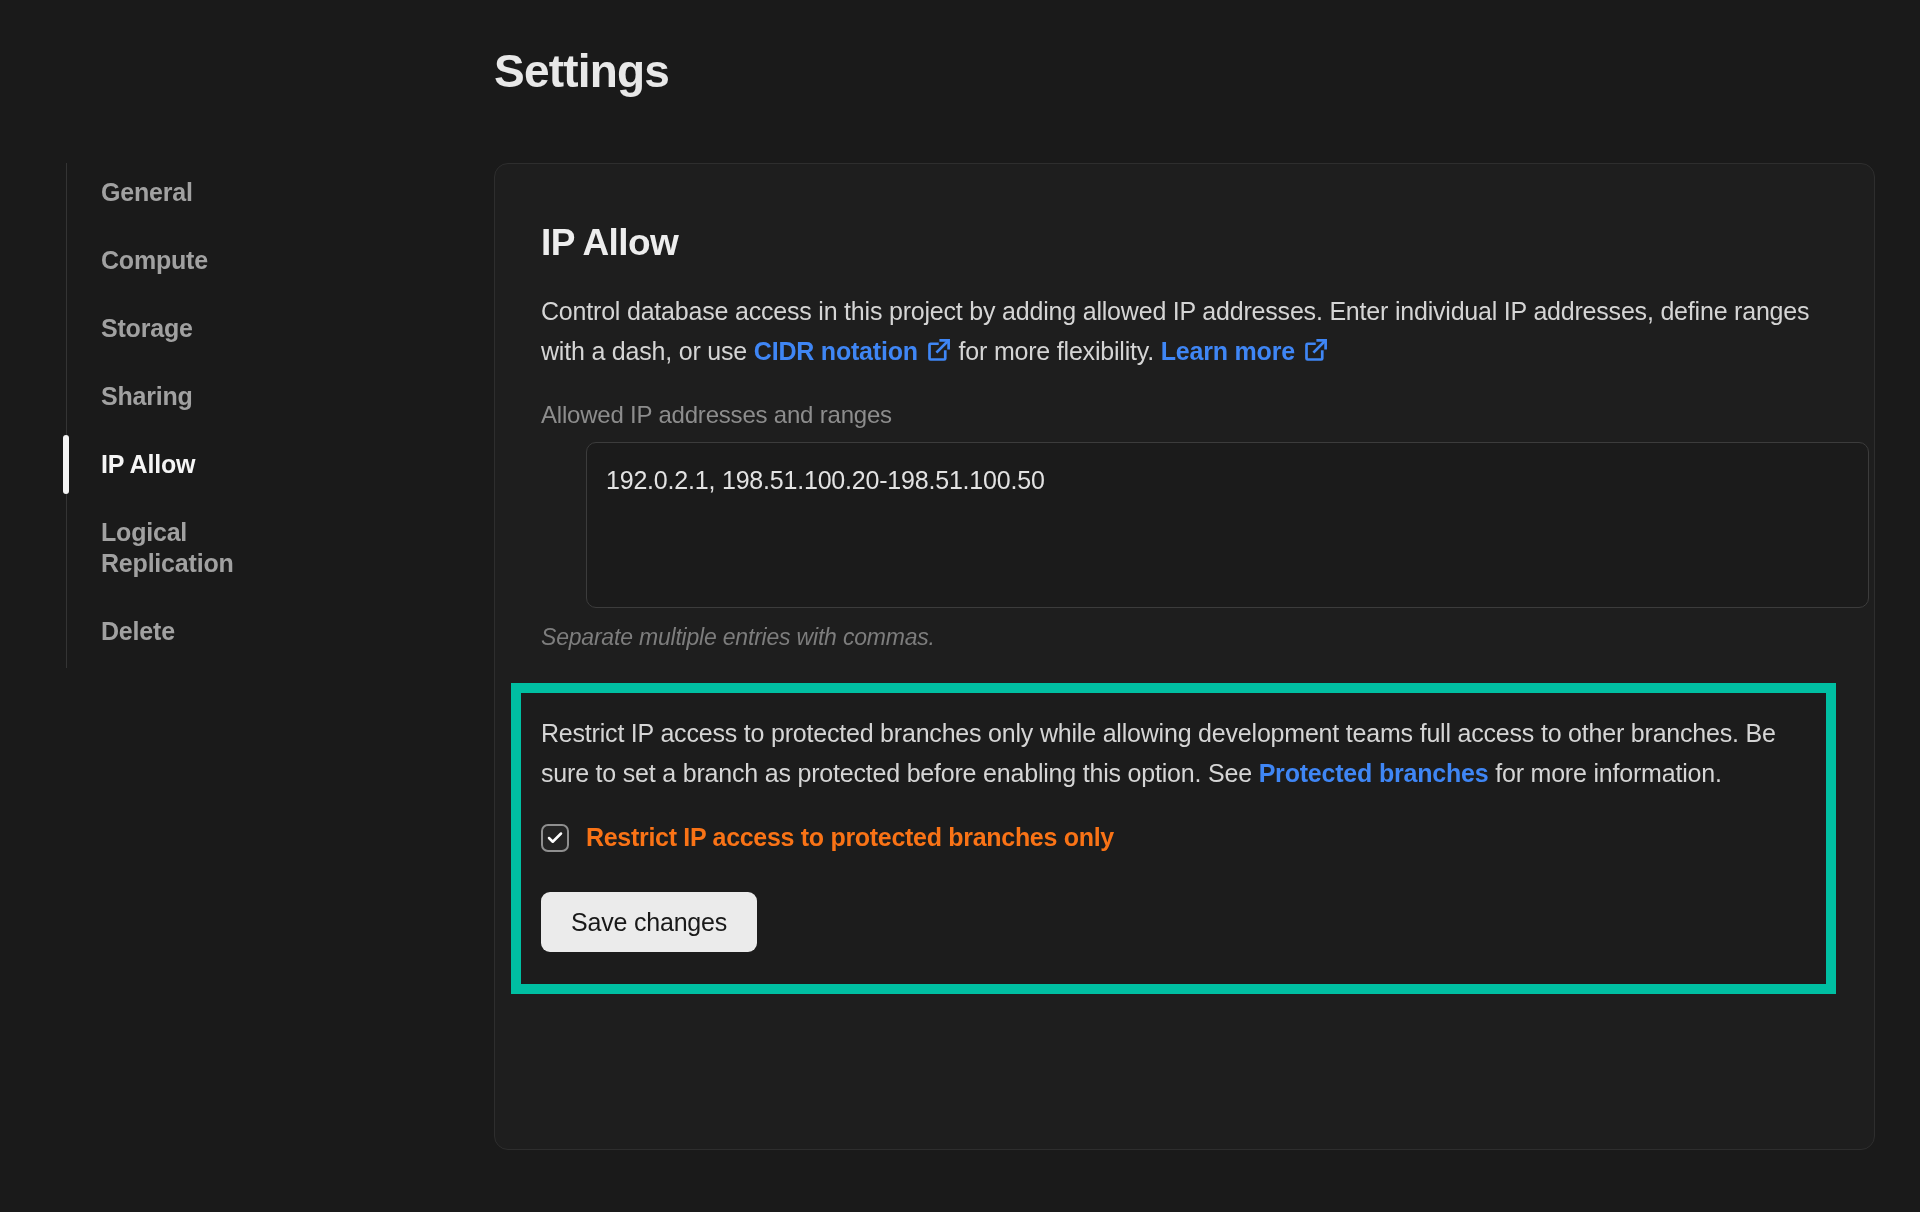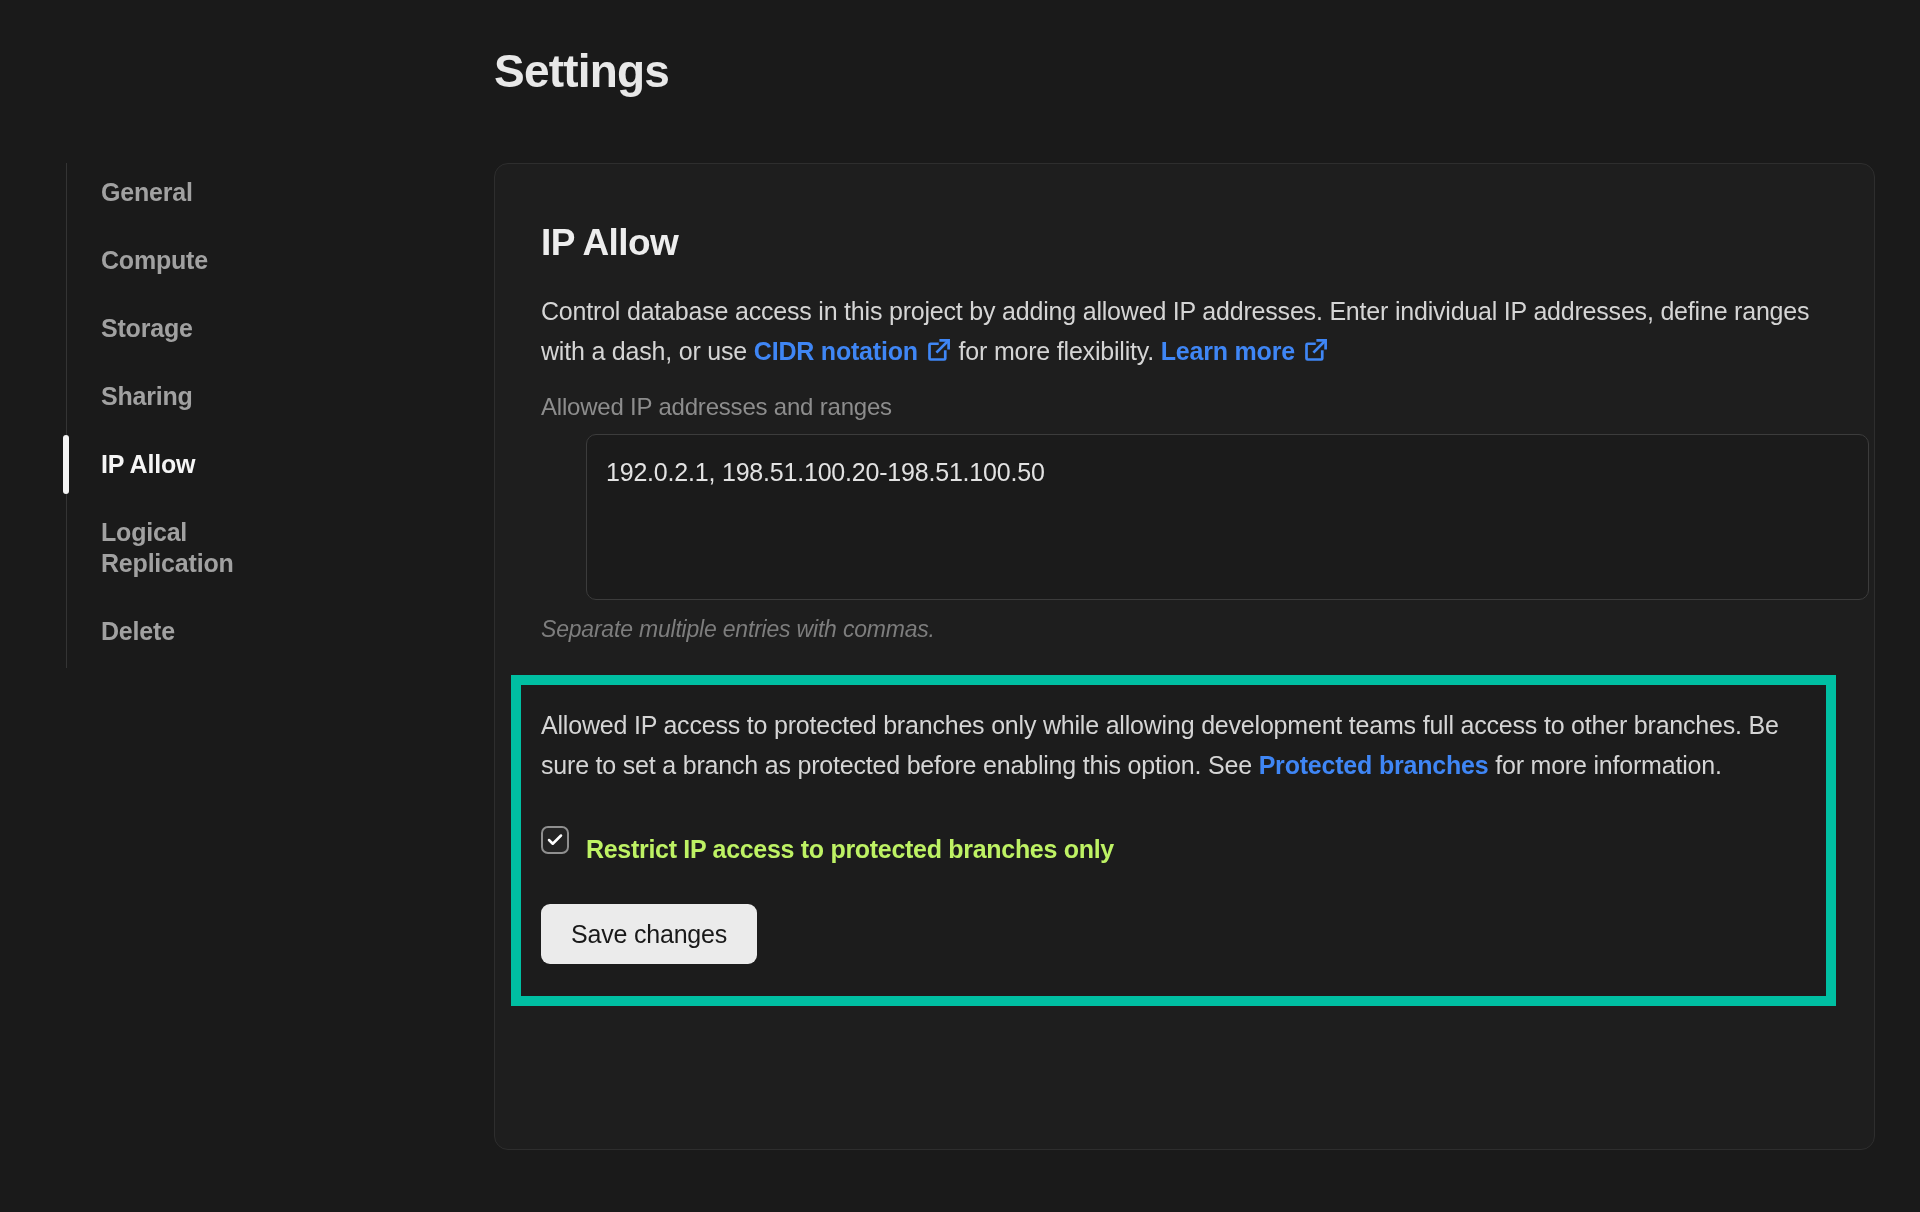--- a/index.html
+++ b/index.html
@@ -54,21 +54,21 @@
     border:1px solid var(--card-border);
     border-radius:14px;
     padding:57px 50px 0 46px;
   }
   .section-heading{
     font-size:37px;font-weight:700;color:var(--text-bright);
     letter-spacing:-0.6px;line-height:44px;margin-bottom:26px;
   }
   .desc{
     font-size:25px;line-height:40px;color:var(--text-body);
-    margin-bottom:22px;max-width:1280px;
+    margin-bottom:30px;max-width:1280px;
   }
   .link{
     color:var(--blue);font-weight:700;text-decoration:none;cursor:pointer;
     white-space:nowrap;
   }
   .link .link-text{white-space:normal;}
   .ext-icon{
     display:inline-block;vertical-align:-4px;margin-left:7px;
   }
   .field-label{
@@ -95,23 +95,22 @@
   .check-row{
     display:flex;align-items:center;gap:17px;margin-top:30px;
   }
   .checkbox{
     width:28px;height:28px;flex:0 0 28px;
     background:#242424;border:2px solid #8f8f8f;border-radius:7px;
     display:inline-flex;align-items:center;justify-content:center;
     cursor:pointer;
   }
   .check-label{
-    font-size:25px;font-weight:700;color:#bef264;letter-spacing:-0.3px;
+    font-size:25px;font-weight:700;color:#f97316;letter-spacing:-0.3px;
     cursor:pointer;
-    margin-top:20px;
   }
   .save-btn{
     margin-top:40px;
     height:60px;padding:0 30px;
     background:#ebebeb;color:#191919;
     border:none;border-radius:9px;
     font-family:inherit;font-size:25px;font-weight:500;letter-spacing:-0.2px;
     cursor:pointer;
   }
 </style>
@@ -148,21 +147,21 @@
         </svg></a></p>
 
   <div class="field-label">Allowed IP addresses and ranges</div>
 
   <textarea class="ip-textarea" spellcheck="false" style="">192.0.2.1, 198.51.100.20-198.51.100.50</textarea>
 
   <div class="helper">Separate multiple entries with commas.</div>
 
   <section class="highlight">
 
-    <p class="desc"><span>Allowed IP access to protected branches only while allowing development teams full access to other branches. Be sure to set a branch as protected before enabling this option. See </span><a class="link"><span class="link-text">Protected branches</span></a><span> for more information.</span></p>
+    <p class="desc"><span>Restrict IP access to protected branches only while allowing development teams full access to other branches. Be sure to set a branch as protected before enabling this option. See </span><a class="link"><span class="link-text">Protected branches</span></a><span> for more information.</span></p>
 
     <div class="check-row">
       <span class="checkbox" role="checkbox" aria-checked="true">
         <svg width="18" height="18" viewBox="0 0 24 24" fill="none" stroke="#ffffff" stroke-width="3.4" stroke-linecap="round" stroke-linejoin="round">
             <polyline points="20 6 9 17 4 12"></polyline>
           </svg>
       </span>
       <span class="check-label">Restrict IP access to protected branches only</span>
     </div>
 

